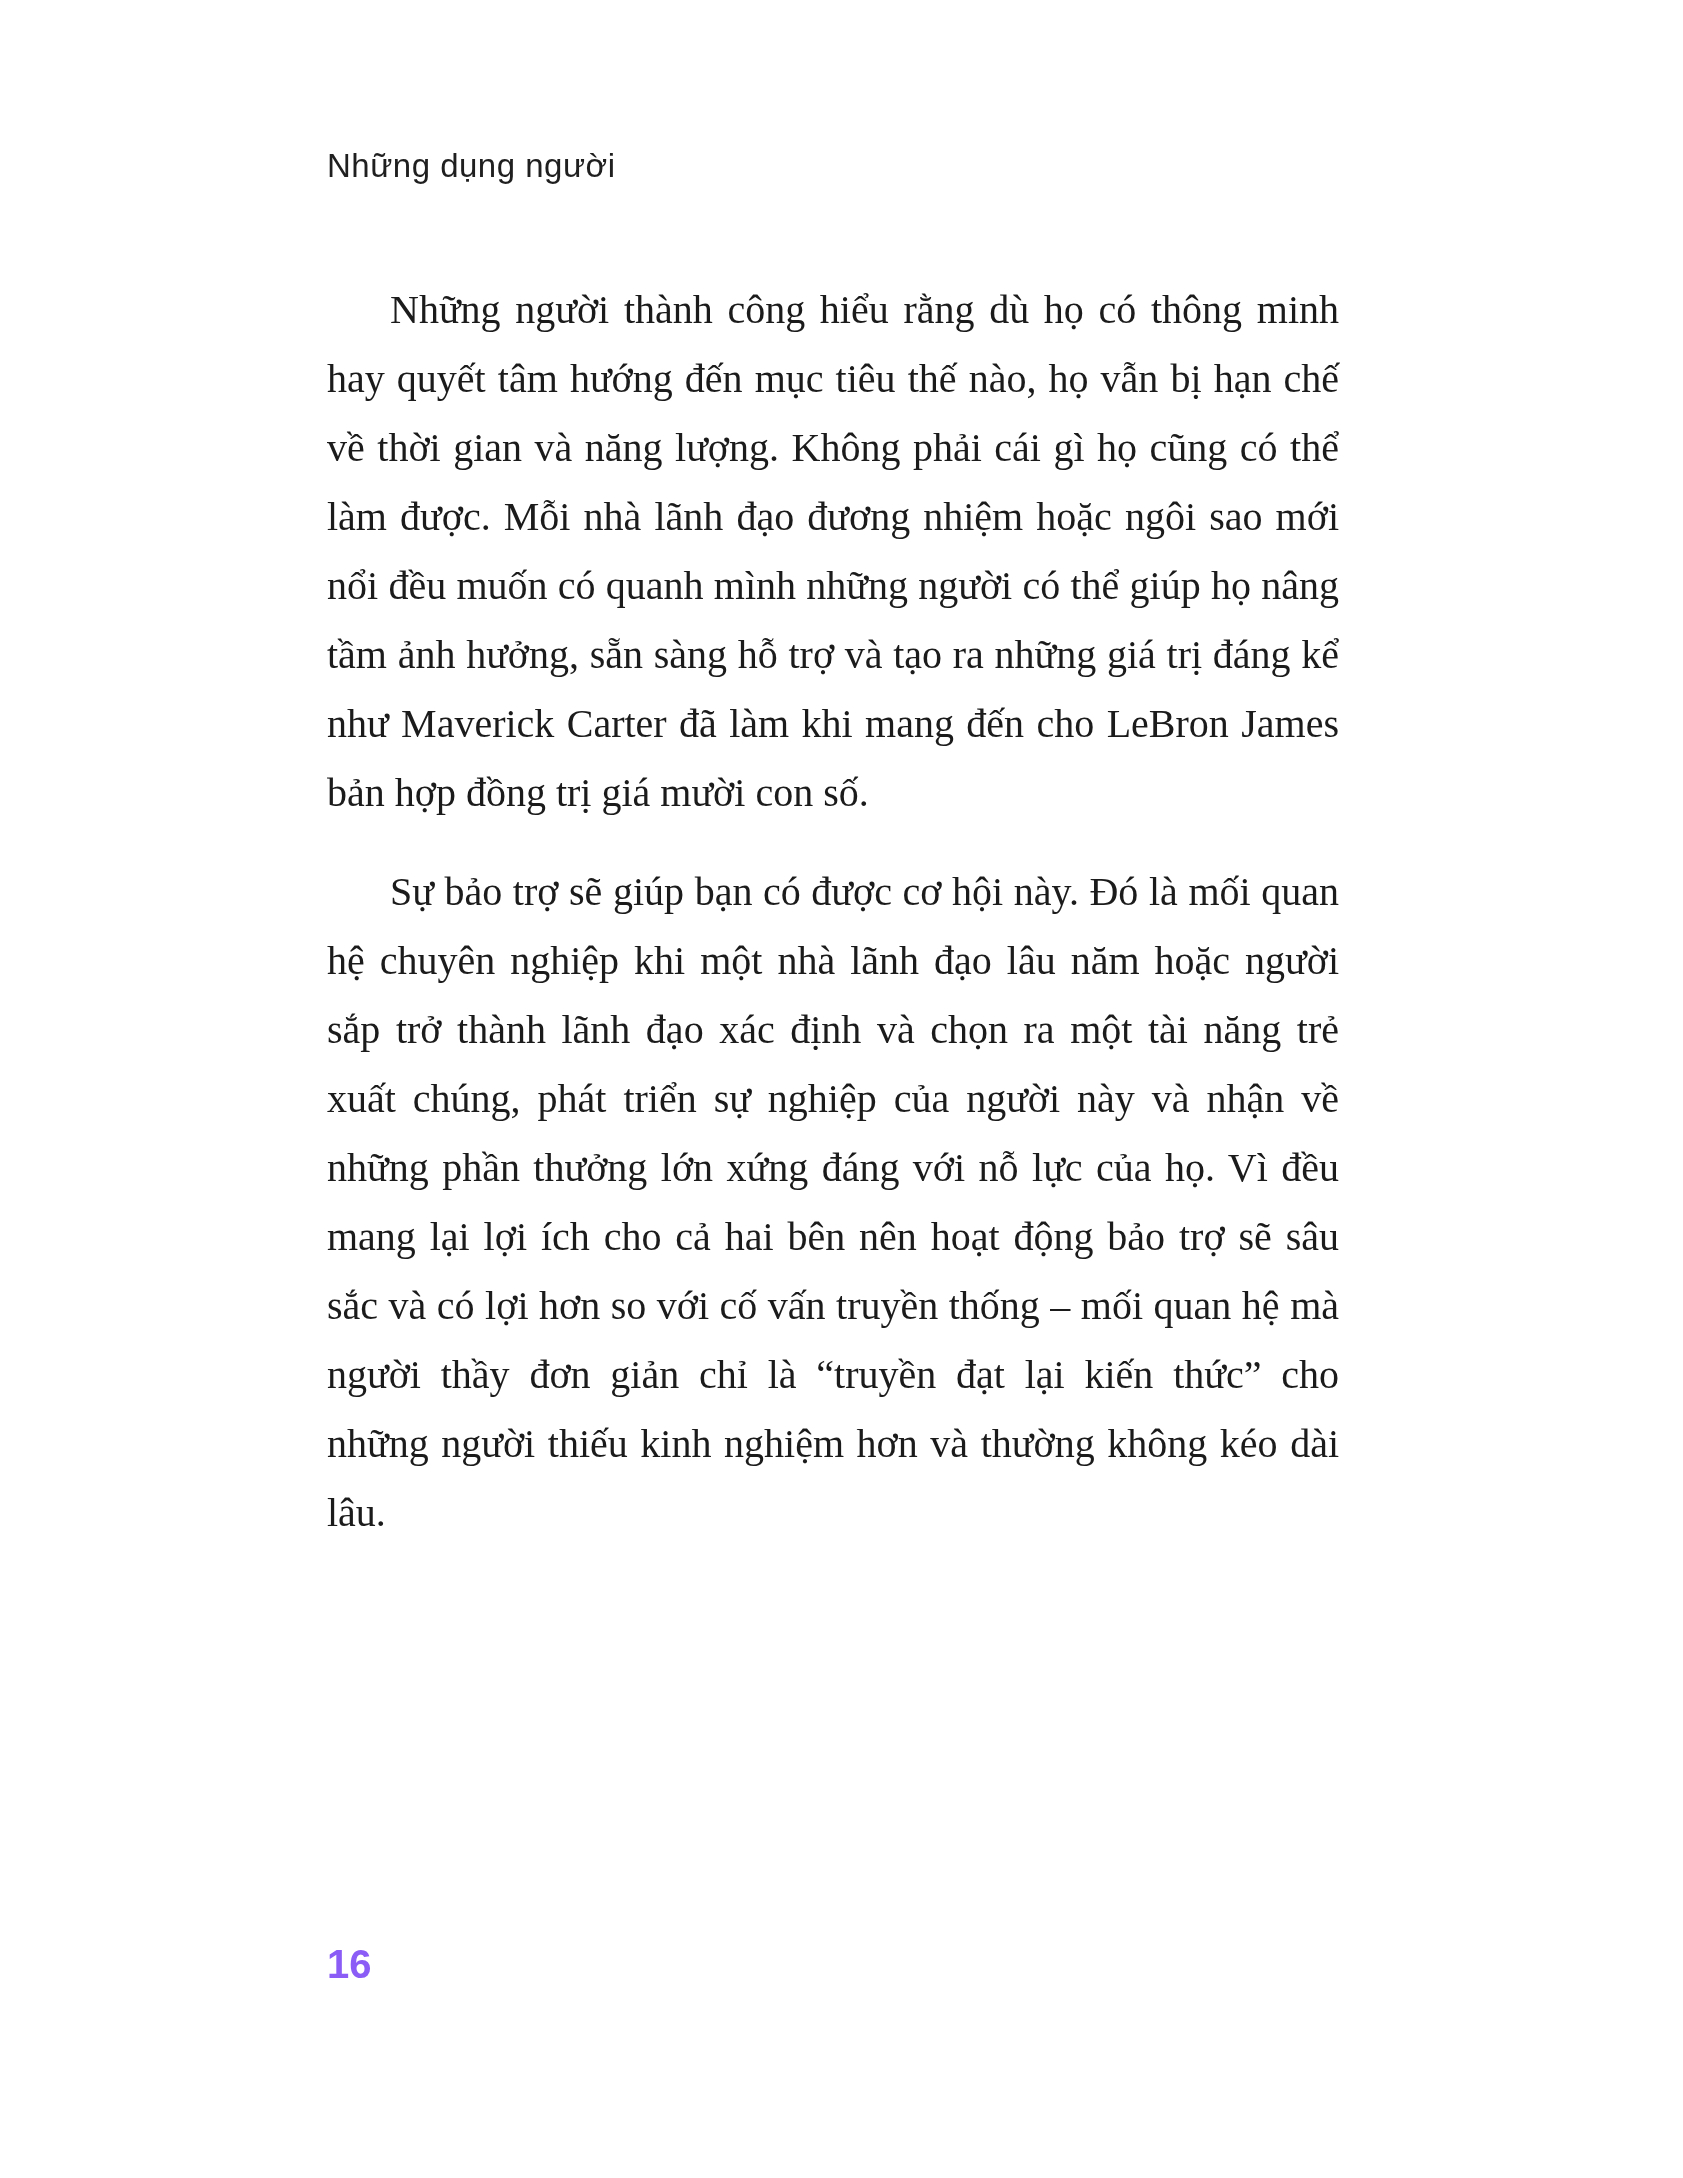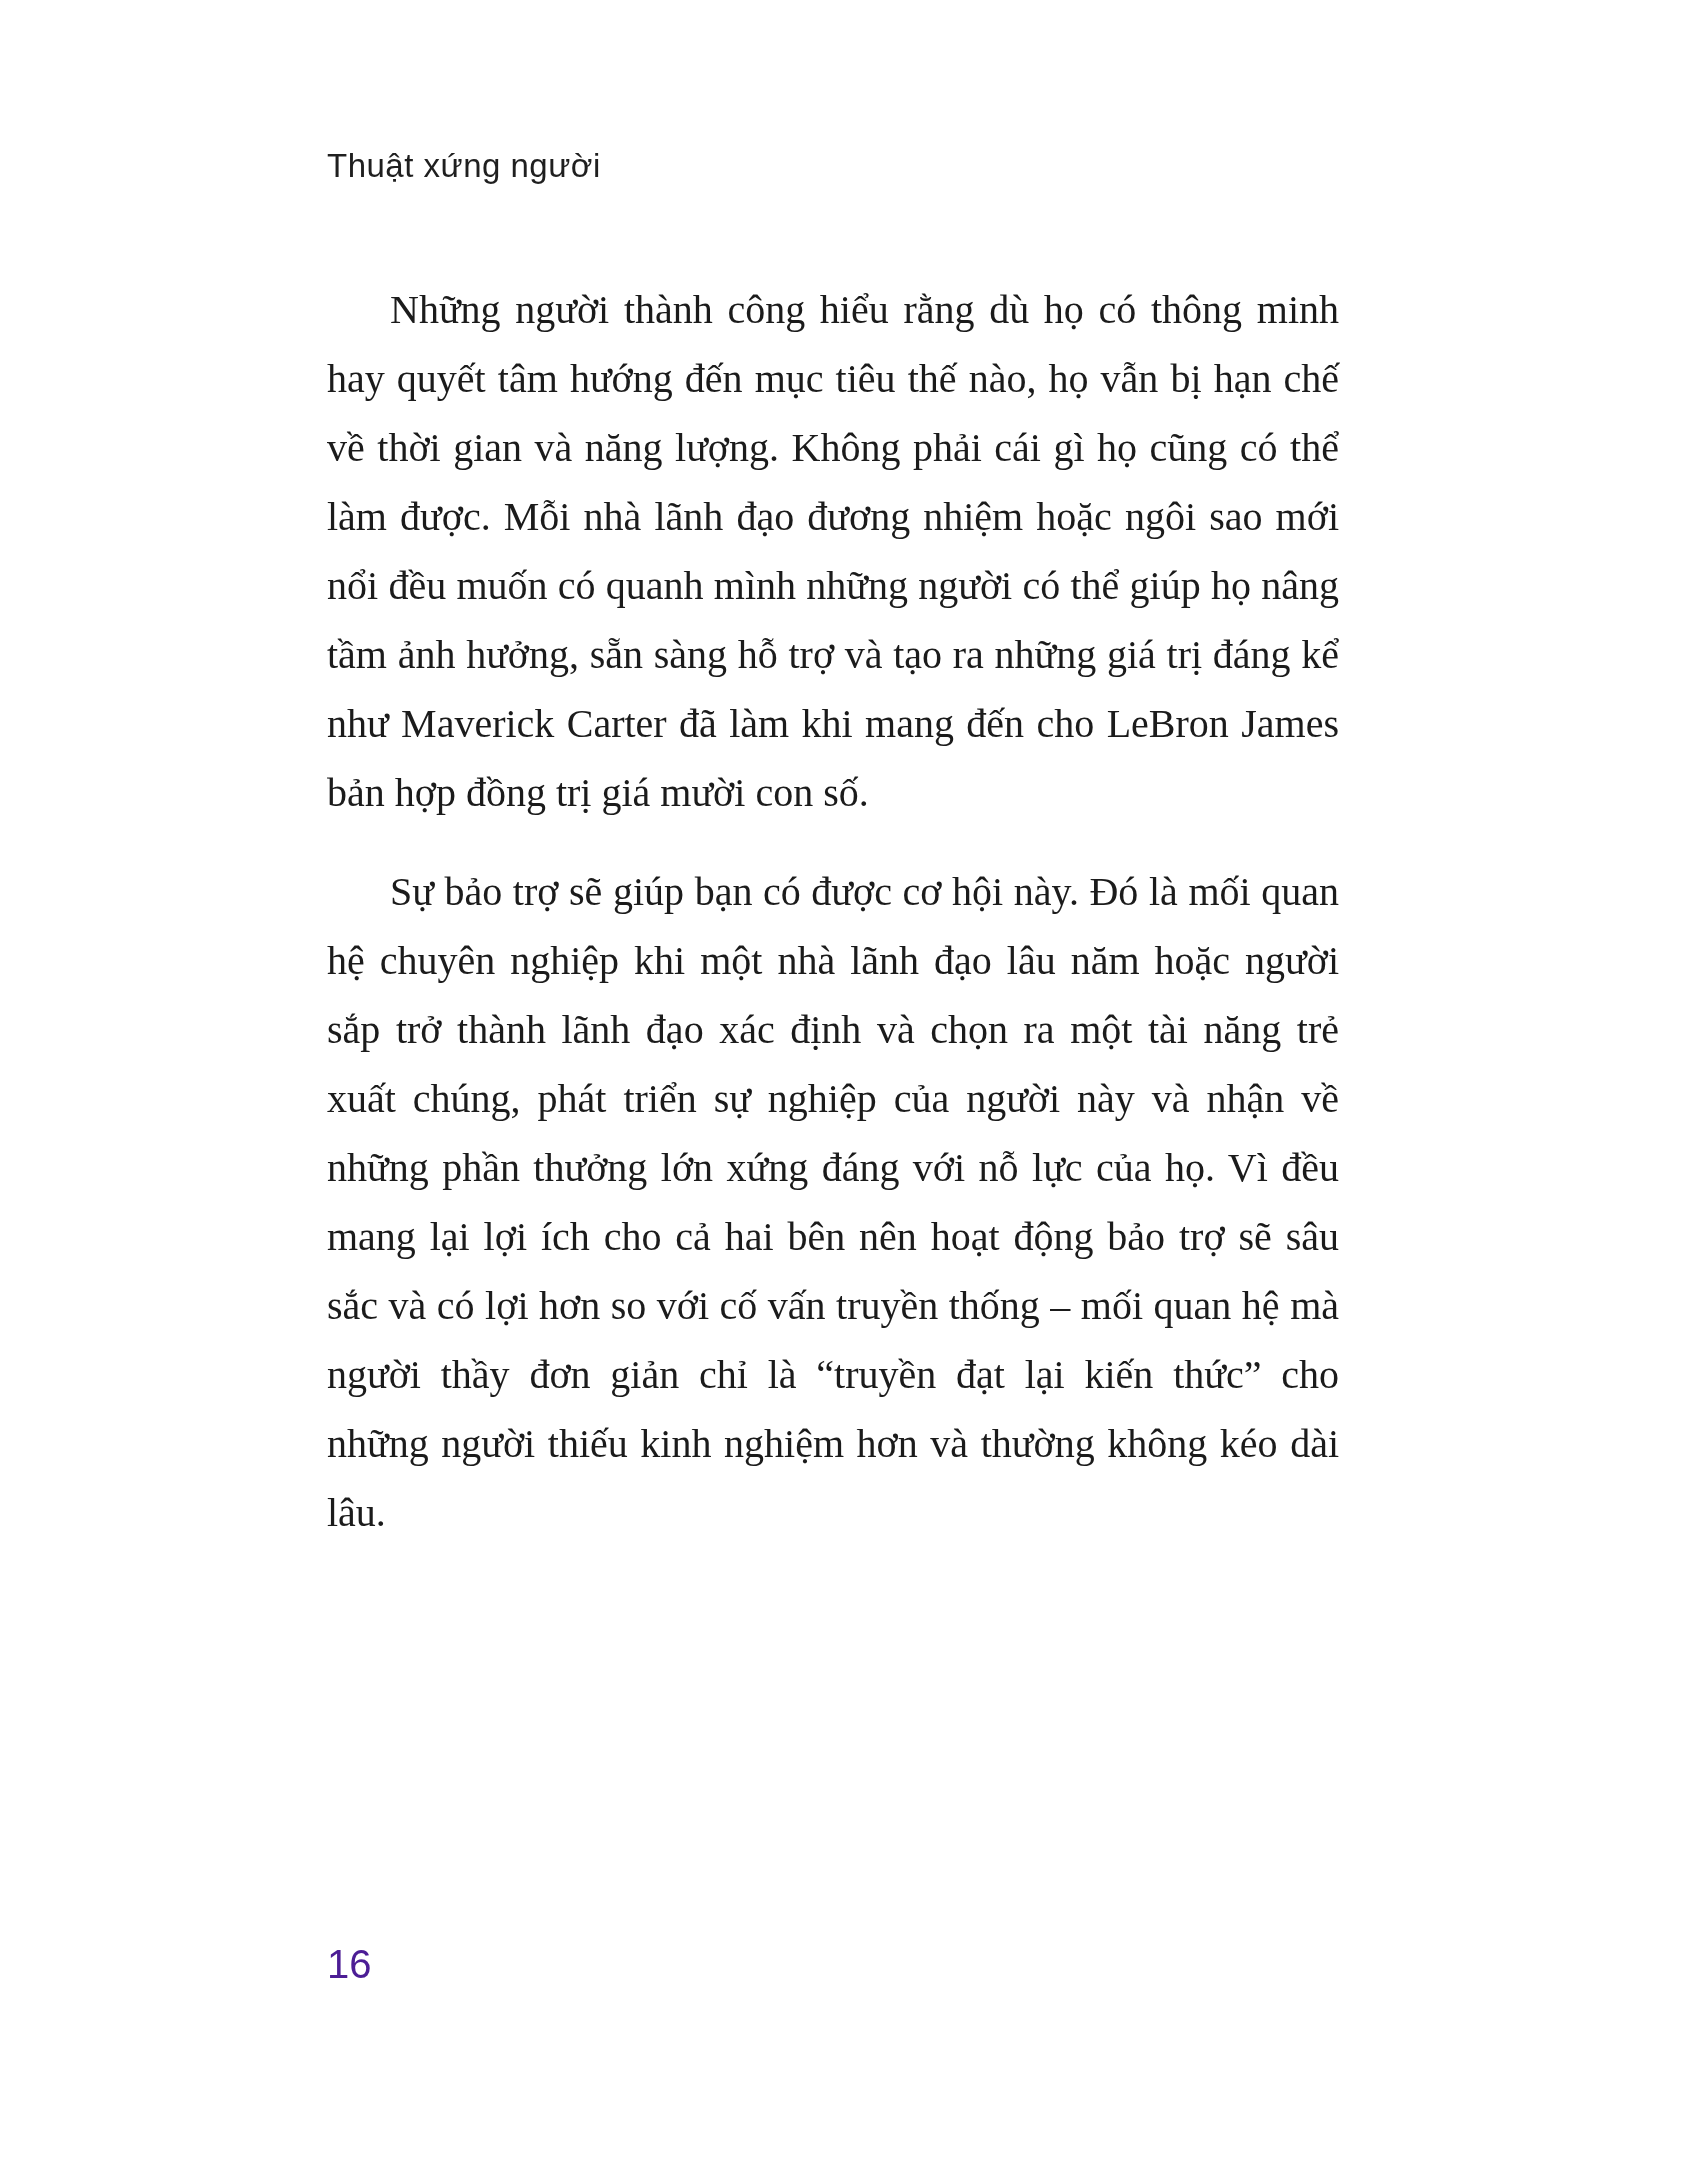--- a/index.html
+++ b/index.html
@@ -54,30 +54,30 @@
     }
     .body-par:last-child {
       margin-bottom: 0;
     }
     .page-number {
       position: absolute;
       left: 327px;
       top: 1942px;
       font-family: "Liberation Sans", sans-serif;
       font-size: 40px;
-      font-weight: 400;
-      color: #4c1d95;
+      font-weight: 700;
+      color: #8b5cf6;
     }
   </style>
 </head>
 <body>
 
 <div class="page">
 
-  <div class="running-header">Thuật xứng người</div>
+  <div class="running-header">Những dụng người</div>
 
   <div class="content">
 
 
     <p class="body-par">Những người thành công hiểu rằng dù họ có thông minh hay quyết tâm hướng đến mục tiêu thế nào, họ vẫn bị hạn chế về thời gian và năng lượng. Không phải cái gì họ cũng có thể làm được. Mỗi nhà lãnh đạo đương nhiệm hoặc ngôi sao mới nổi đều muốn có quanh mình những người có thể giúp họ nâng tầm ảnh hưởng, sẵn sàng hỗ trợ và tạo ra những giá trị đáng kể như Maverick Carter đã làm khi mang đến cho LeBron James bản hợp đồng trị giá mười con số.</p>
 
     <p class="body-par">Sự bảo trợ sẽ giúp bạn có được cơ hội này. Đó là mối quan hệ chuyên nghiệp khi một nhà lãnh đạo lâu năm hoặc người sắp trở thành lãnh đạo xác định và chọn ra một tài năng trẻ xuất chúng, phát triển sự nghiệp của người này và nhận về những phần thưởng lớn xứng đáng với nỗ lực của họ. Vì đều mang lại lợi ích cho cả hai bên nên hoạt động bảo trợ sẽ sâu sắc và có lợi hơn so với cố vấn truyền thống – mối quan hệ mà người thầy đơn giản chỉ là “truyền đạt lại kiến thức” cho những người thiếu kinh nghiệm hơn và thường không kéo dài lâu.</p>
 
   </div>
 

